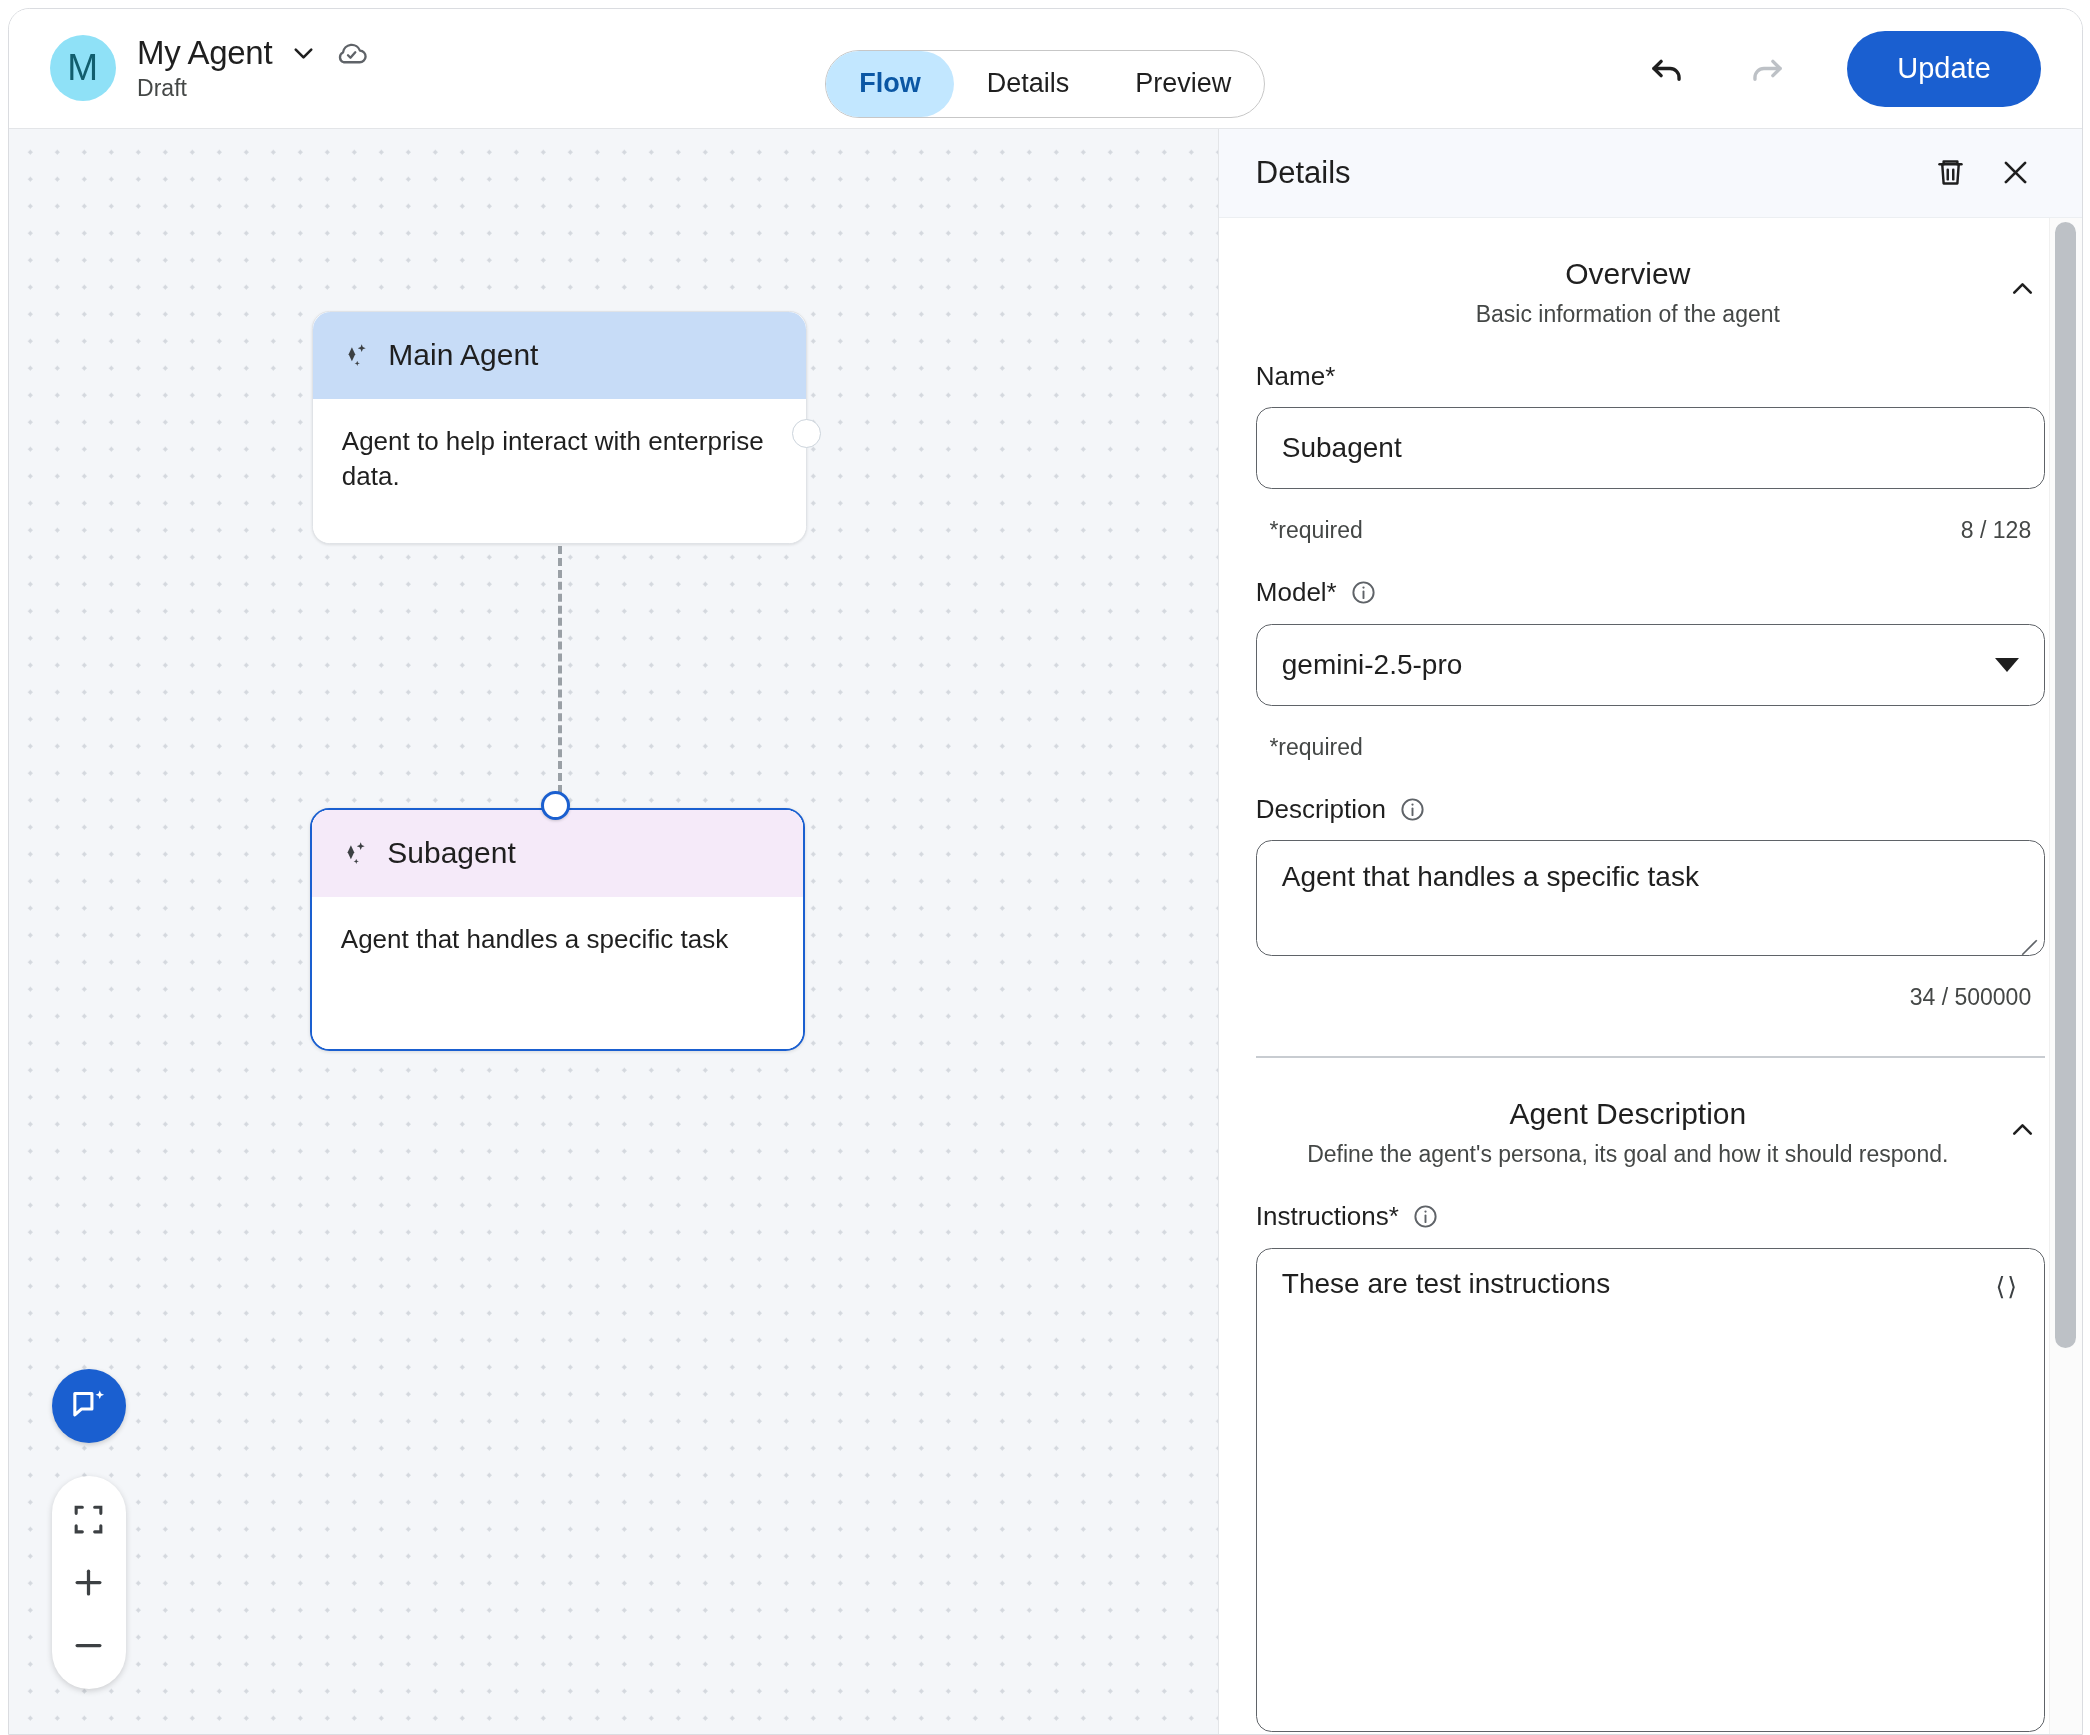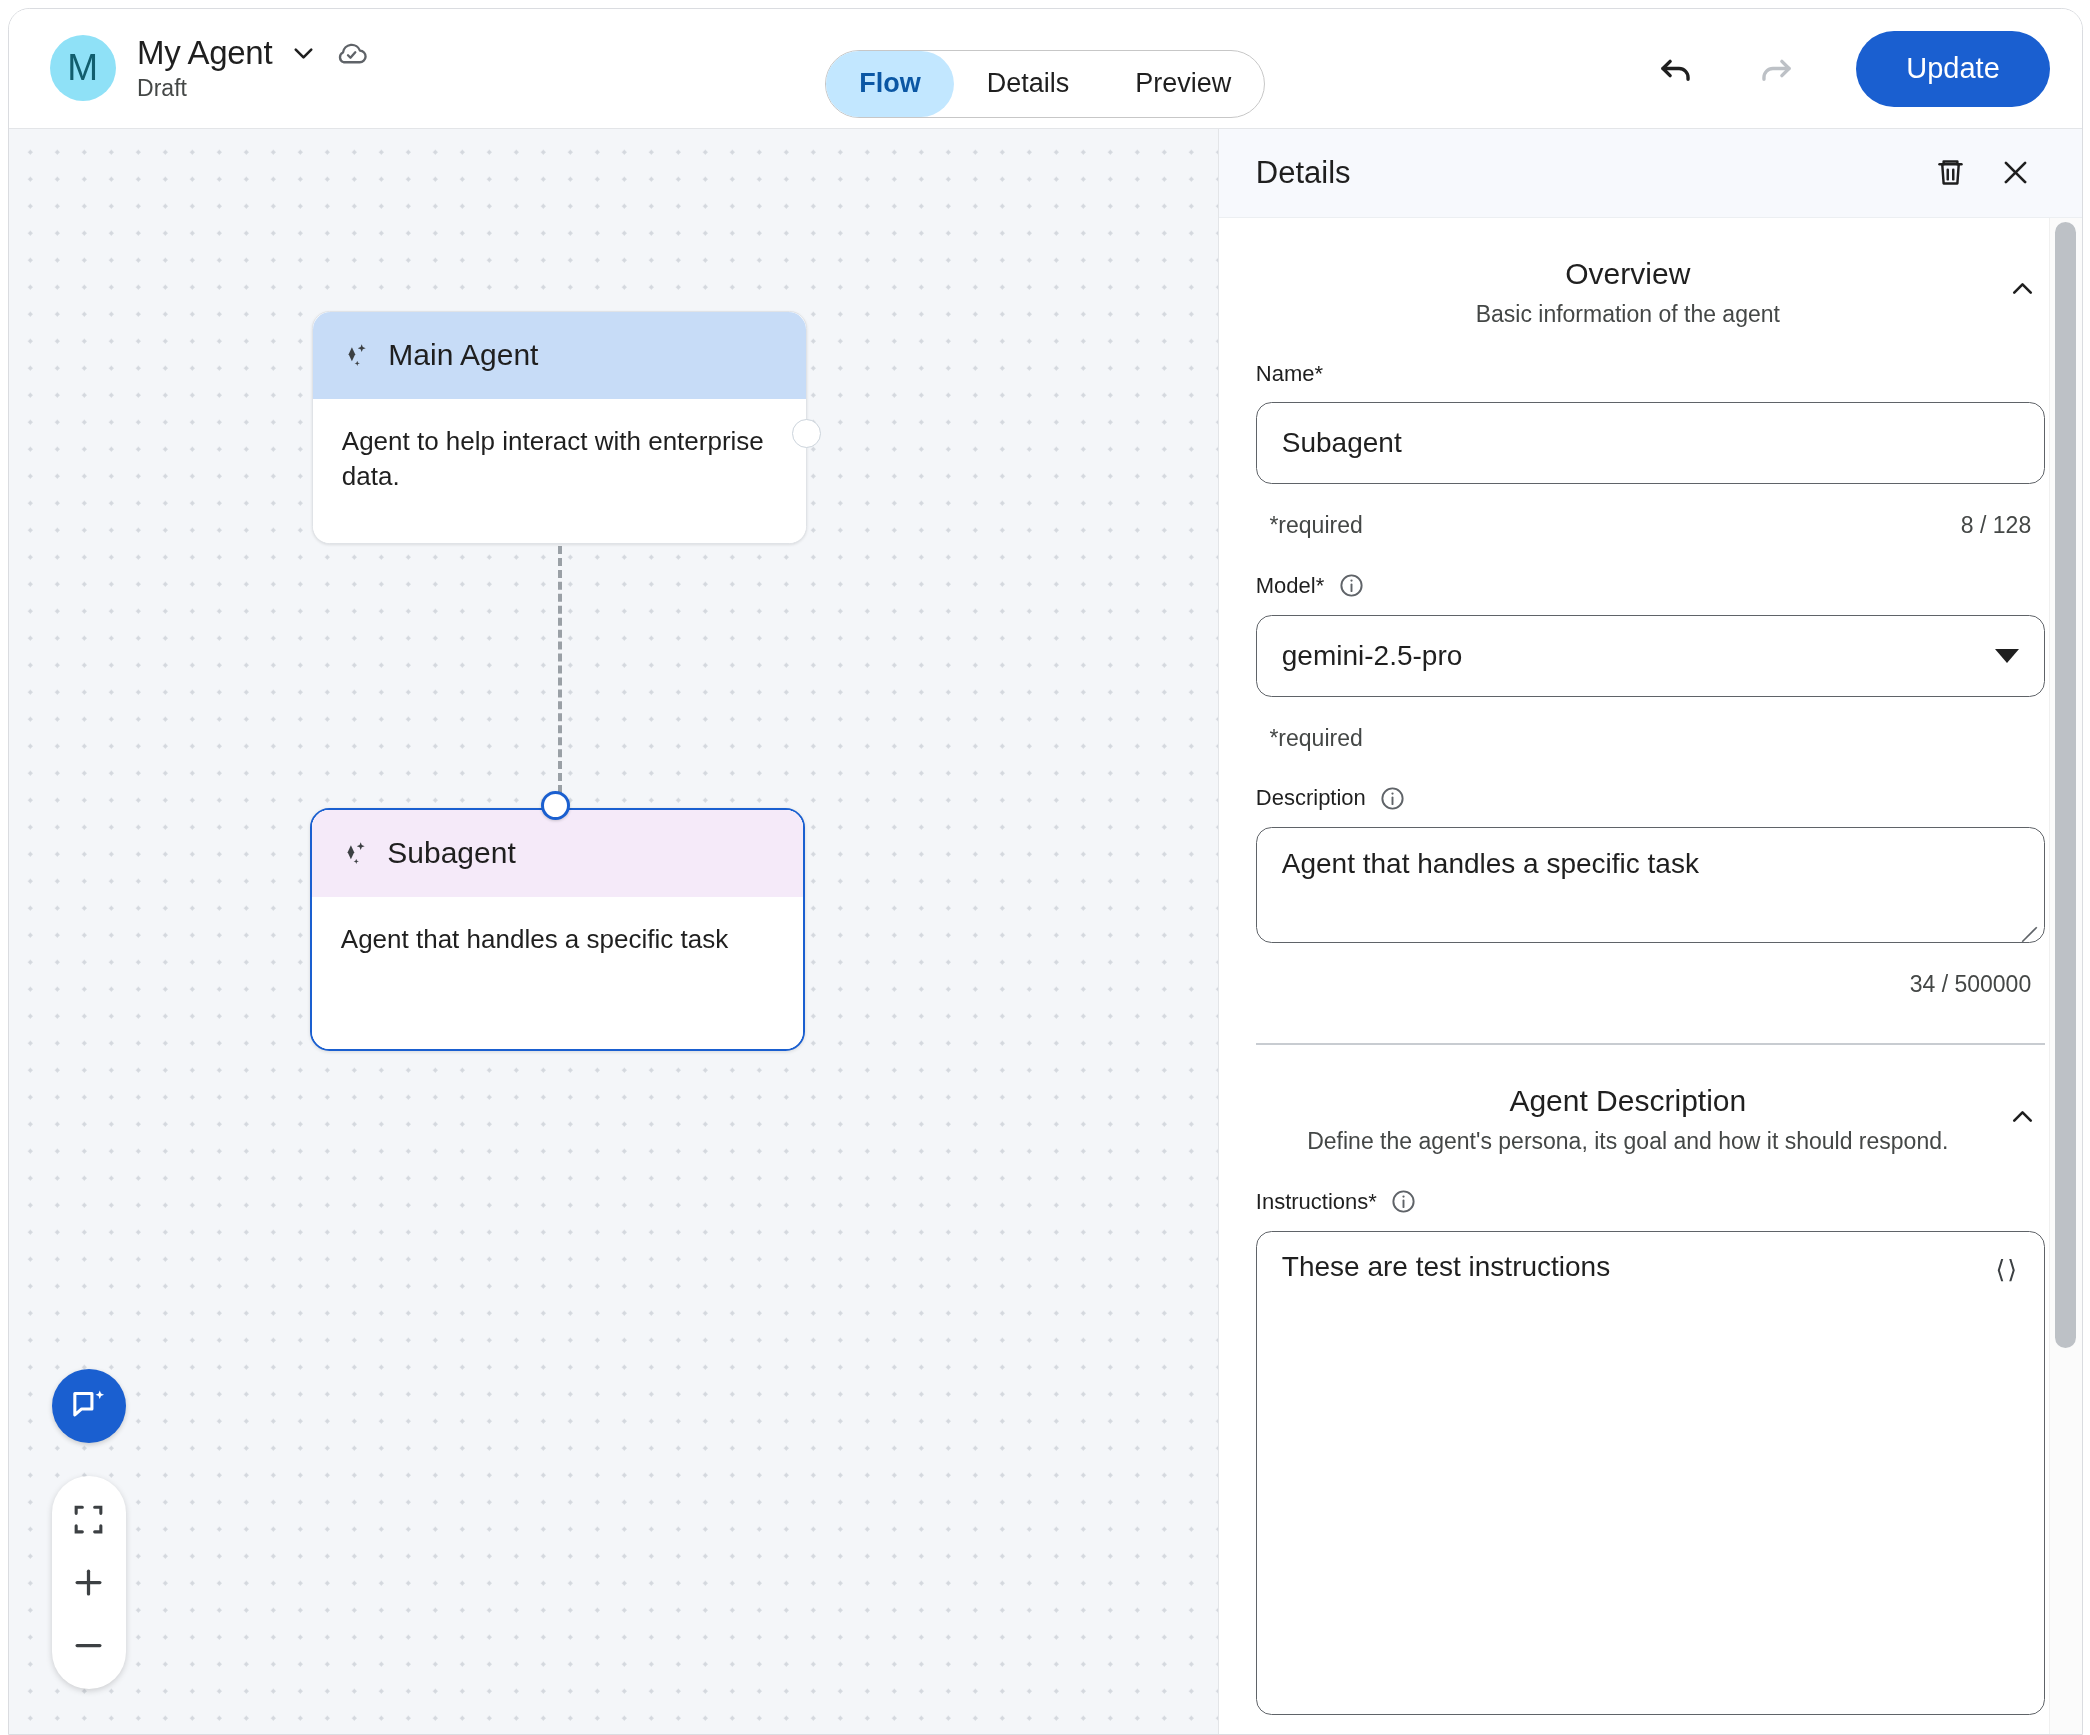--- a/index.html
+++ b/index.html
@@ -55,21 +55,21 @@
   }
   .tab {
     height: 66px; display: flex; align-items: center; justify-content: center;
     padding: 0 33px; font-size: 27px; color: #1f1f1f;
     border-radius: 35px; white-space: nowrap;
   }
   .tab.active { background: #c2e7ff; color: #0b57a4; font-weight: 700; }
 
   
   #hdr-right {
-    position: absolute; right: 32px; top: 0; height: 120px;
+    position: absolute; right: 41px; top: 0; height: 120px;
     display: flex; align-items: center; gap: 58px;
   }
   #update-btn {
     background: #1a5fd0; color: #fff;
     border: none; border-radius: 39px;
     height: 76px; padding: 0 50px;
     font-size: 29px; font-family: inherit;
     display: flex; align-items: center; justify-content: center;
     cursor: pointer;
   }
@@ -199,21 +199,21 @@
     text-align: center;
   }
   .sec-head .txt { flex: 1; }
   .sec-title { font-size: 30px; color: #1f1f1f; }
   .sec-sub { font-size: 23px; color: #444746; margin-top: 10px; }
   .chev { width: 45px; height: 45px; display: flex; align-items: center; justify-content: center; cursor: pointer; margin-top: 9.7px; }
 
   .field { margin-top: 33px; }
   .flabel {
     display: flex; align-items: center; gap: 13.6px;
-    font-size: 22px; color: #1f1f1f; margin-bottom: 15.5px;
+    font-size: 26px; color: #1f1f1f; margin-bottom: 15.5px;
   }
   .info-ico { width: 27px; height: 27px; flex: 0 0 auto; cursor: pointer; }
 
   .tbox {
     border: 1px solid #5f6368;
     border-radius: 15.5px;
     background: #fff;
     font-size: 28px; color: #1f1f1f;
     padding: 21.3px 25px;
     display: flex; align-items: center;

